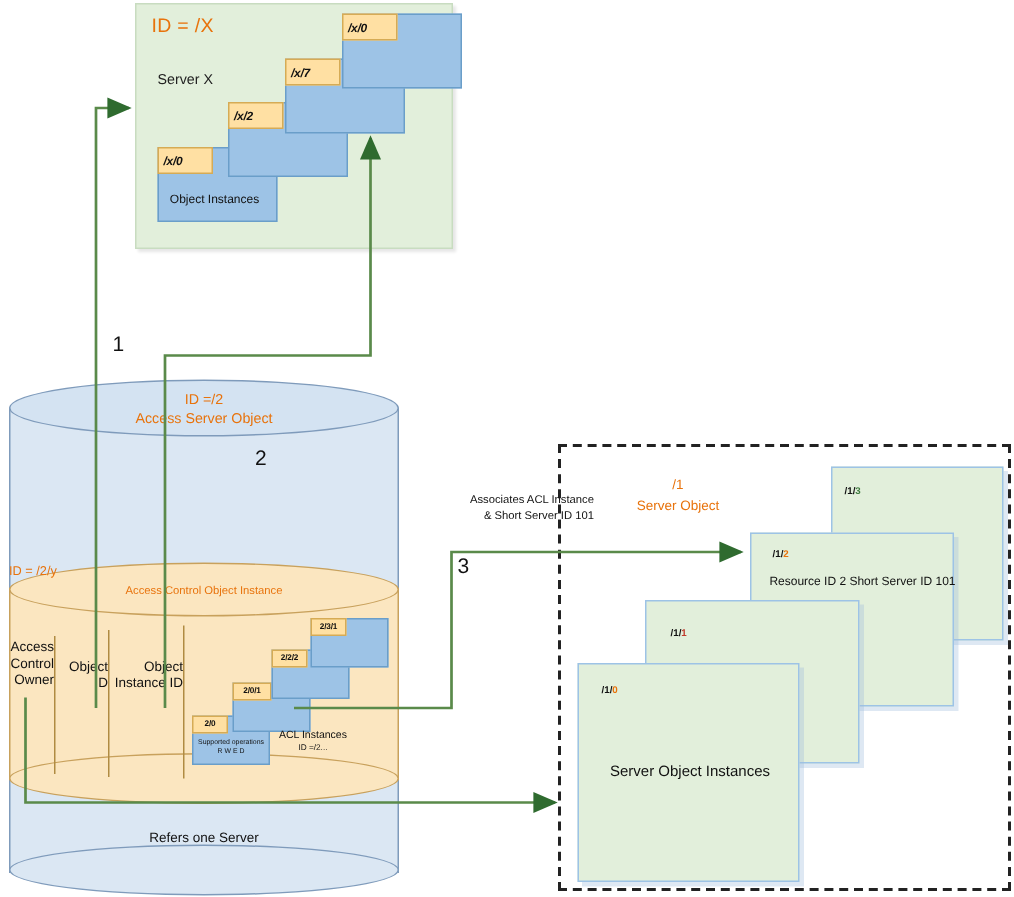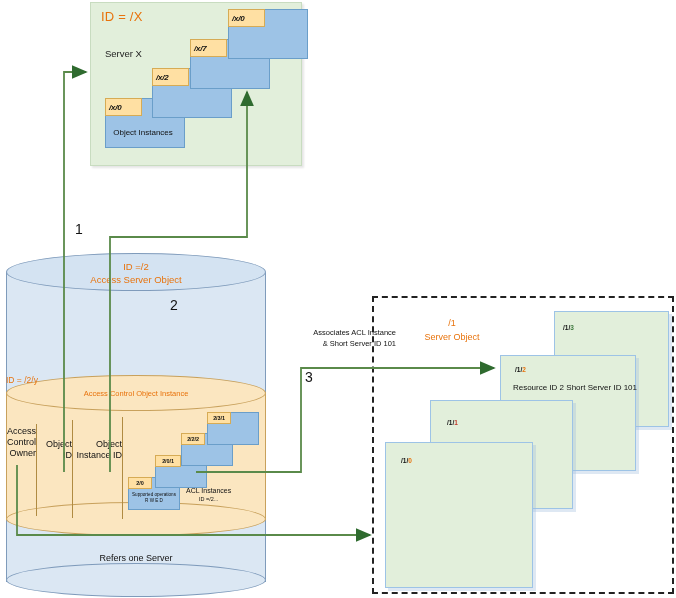--- a/index.html
+++ b/index.html
@@ -166,20 +166,21 @@
 <div class="abs so-card nosel" style="left:430px;top:400px;width:143px;height:109px;">
   <span class="so-tag" style="left:16px;top:18px;">
     <span>/1/</span><span class="red">1</span>
   </span>
 </div>
 
 <div class="abs so-card nosel" style="left:385px;top:442px;width:148px;height:146px;">
   <span class="so-tag" style="left:15px;top:14px;">
     <span>/1/</span><span class="orange">0</span>
   </span>
+  <span class="so-text-big" style="left:0;top:66px;width:148px;">Server Object Instances</span>
 </div>
 
 <div class="abs nosel" id="assoc-note">
   <div>Associates ACL Instance</div>
   <div>&amp; Short Server ID  101</div>
 </div>
 <div class="abs nosel step-num" id="step1">1</div>
 <div class="abs nosel step-num" id="step3">3</div>
 
 <svg class="abs nosel" id="wires" viewBox="0 0 676 598" xmlns="http://www.w3.org/2000/svg">

